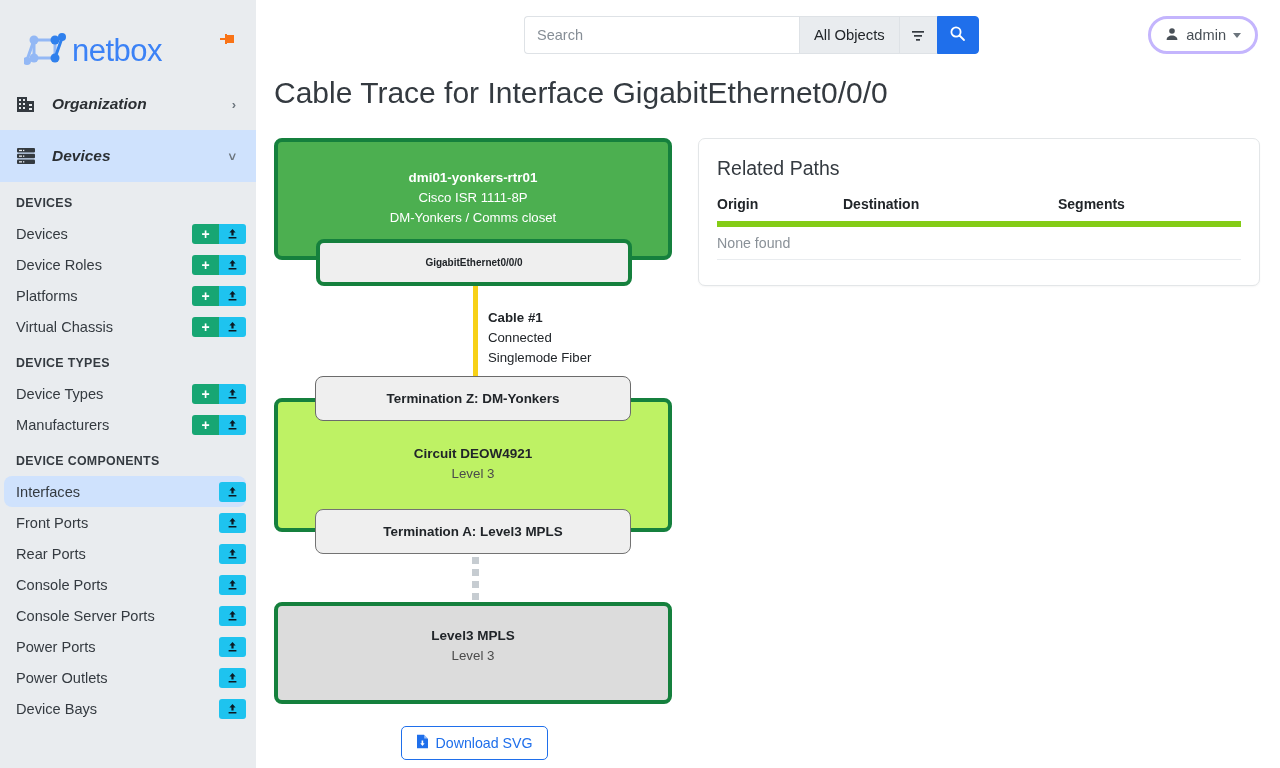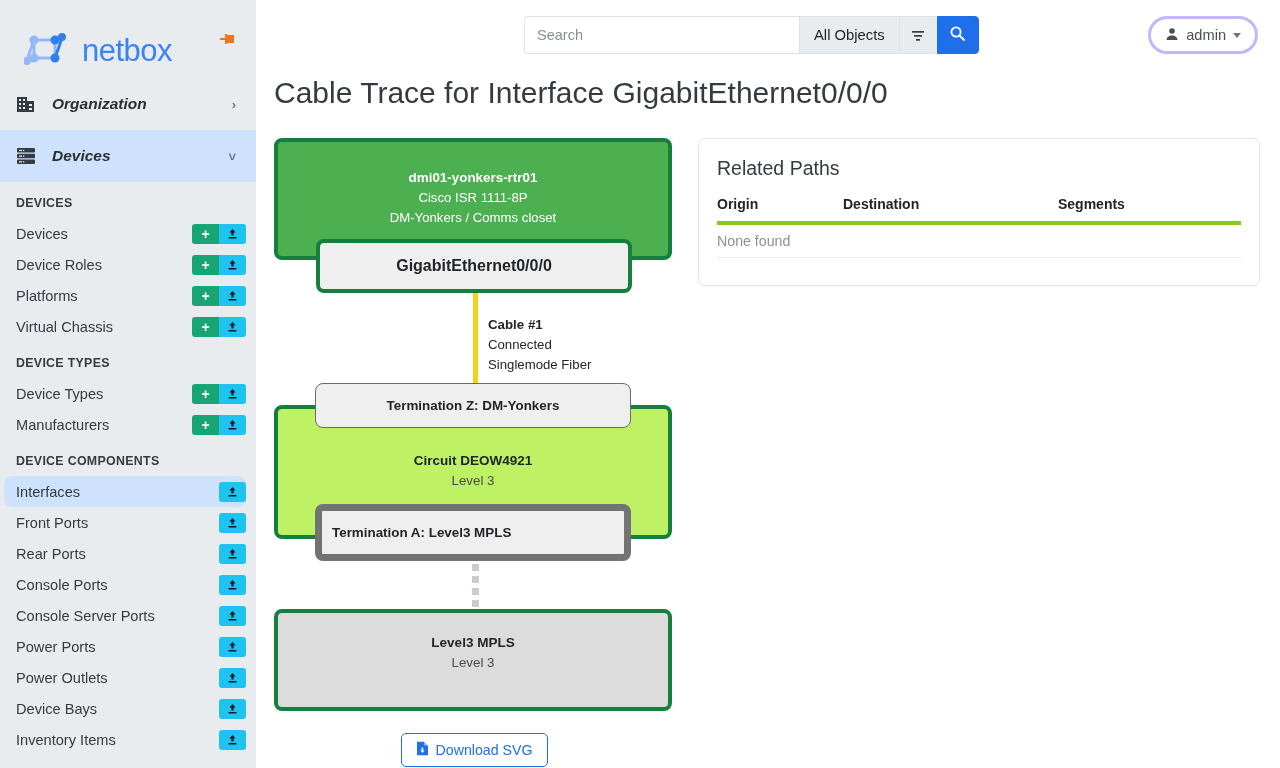--- a/index.html
+++ b/index.html
@@ -20,21 +20,21 @@
     width: 256px; min-width: 256px; height: 768px;
     background: #e9ecef;
     overflow: hidden;
     position: relative;
   }
   .brand-row {
     height: 78px;
     display: flex; align-items: center;
     padding: 0 16px 0 24px;
   }
-  .brand-logo { display: flex; align-items: center; gap: 10px; flex: 1; margin-top: 24px; }
+  .brand-logo { display: flex; align-items: center; flex: 1; margin-top: 24px; }
   .brand-word { font-size: 31px; font-weight: 400; color: #3b82f6; letter-spacing: -0.5px; }
   .pin-icon { width: 22px; height: 20px; display: flex; align-items: center; justify-content: center; }
 
   .nav-group {
     display: flex; align-items: center;
     height: 52px; padding: 0 20px 0 16px;
     font-size: 15.5px; font-weight: 700; color: #2b2f33;
     cursor: pointer;
   }
   .nav-group .g-icon { width: 28px; display: flex; align-items: center; }
@@ -133,21 +133,21 @@
   .node-device {
     background: #4caf50; color: #ffffff;
     width: 398px; padding: 26px 10px 28px;
   }
   .node-device .n1 { font-size: 13.4px; font-weight: 700; line-height: 20px; }
   .node-device .n2, .node-device .n3 { font-size: 13.2px; font-weight: 400; line-height: 20px; }
 
   .node-term {
     background: #efefef; color: #212529;
     width: 316px; margin: -21px auto 0;
-    padding: 14px 10px; font-size: 16px; font-weight: 700;
+    padding: 14px 10px; font-size: 10px; font-weight: 700;
     position: relative; z-index: 3;
   }
 
   .cable-row { position: relative; height: 112px; }
   .cable-line {
     position: absolute; left: 199px; top: 0;
     width: 5px; height: 112px; background: #f7d117;
   }
   .cable-text {
     position: absolute; left: 214px; top: 22px;
@@ -165,22 +165,22 @@
   .node-circuit .c-title { font-size: 13.5px; font-weight: 700; line-height: 20px; }
   .node-circuit .c-sub { font-size: 13.3px; font-weight: 400; color: #4b4b4b; line-height: 20px; }
   .term-over-top {
     position: absolute; top: -22px; left: 41px; z-index: 3;
     width: 316px; background: #efefef; border: 1px solid #6b6b6b;
     border-radius: 8px; text-align: center;
     padding: 14px 10px; font-size: 13.4px; font-weight: 700;
   }
   .term-over-bot {
     position: absolute; bottom: -22px; left: 41px; z-index: 3;
-    width: 316px; background: #efefef; border: 7px solid #737373;
-    border-radius: 8px; text-align: left;
+    width: 316px; background: #efefef; border: 1px solid #737373;
+    border-radius: 8px; text-align: center;
     padding: 14px 10px; font-size: 13.4px; font-weight: 700;
   }
 
   .dots { height: 48px; position: relative; margin-top: 22px; }
   .dots .d {
     position: absolute; left: 198px;
     width: 7px; height: 7px; background: #c6ccd1;
   }
 
   .node-provider {
@@ -203,21 +203,21 @@
   .card {
     flex: 1; max-width: 566px; height: 148px;
     border: 1px solid #e3e6e8; border-radius: 7px;
     background: #fff; padding: 18px 18px 0;
     box-shadow: 0 1px 2px rgba(0,0,0,0.04);
   }
   .card-title { font-size: 19.5px; font-weight: 400; color: #343a40; margin-bottom: 16px; }
   .rp-table { width: 100%; border-collapse: collapse; }
   .rp-table th {
     text-align: left; font-size: 14px; font-weight: 700; color: #212529;
-    padding: 0 0 9px 0; border-bottom: 4px solid #84cc16;
+    padding: 0 0 9px 0; border-bottom: 6px solid #84cc16;
   }
   .rp-table td {
     font-size: 14.2px; color: #8a9198; padding: 8px 0;
     border-bottom: 1px solid #e9ecef;
   }
   .col-o { width: 126px; }
   .col-d { width: 215px; }
 </style>
 </head>
 <body>
@@ -450,31 +450,20 @@
       <span class="ni-label">Device Bays</span>
       <span class="btn-group">
         <span class="sq-btn sq-imp only">
           <svg width="11" height="12" viewBox="0 0 11 12" fill="#0b1a24">
               <path d="M5.5 1L8.6 4.4H6.6V7.4H4.4V4.4H2.4z"></path>
               <rect x="1.6" y="9" width="7.8" height="1.5"></rect>
             </svg>
         </span>
       </span>
     </div>
-    <div class="nav-item">
-      <span class="ni-label">Inventory Items</span>
-      <span class="btn-group">
-        <span class="sq-btn sq-imp only">
-          <svg width="11" height="12" viewBox="0 0 11 12" fill="#0b1a24">
-              <path d="M5.5 1L8.6 4.4H6.6V7.4H4.4V4.4H2.4z"></path>
-              <rect x="1.6" y="9" width="7.8" height="1.5"></rect>
-            </svg>
-        </span>
-      </span>
-    </div>
   </aside>
 
   <main class="main">
 
     <div class="topbar">
       <div class="search-wrap">
         <input class="search-input" type="text" placeholder="Search" style="">
         <div class="obj-select">All Objects</div>
         <div class="filter-btn">
           <svg width="16" height="16" viewBox="0 0 16 16" fill="#343a40">

